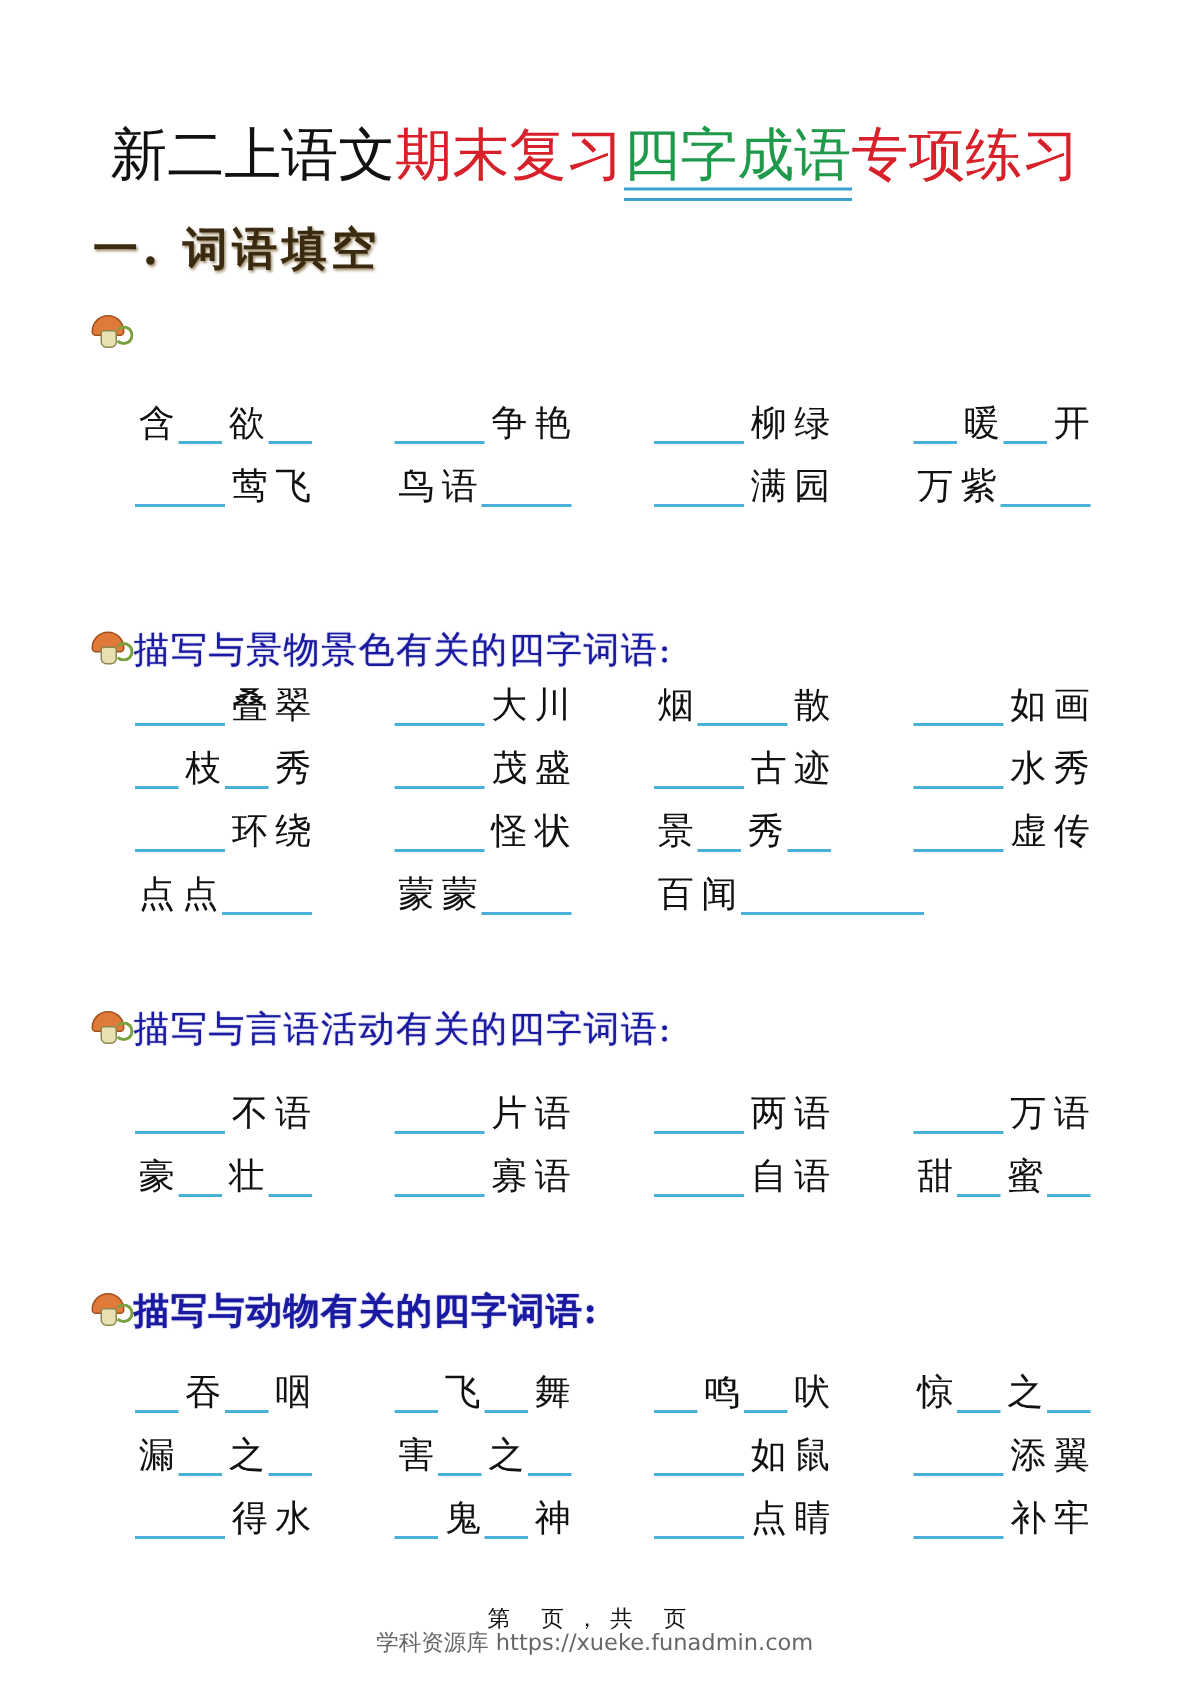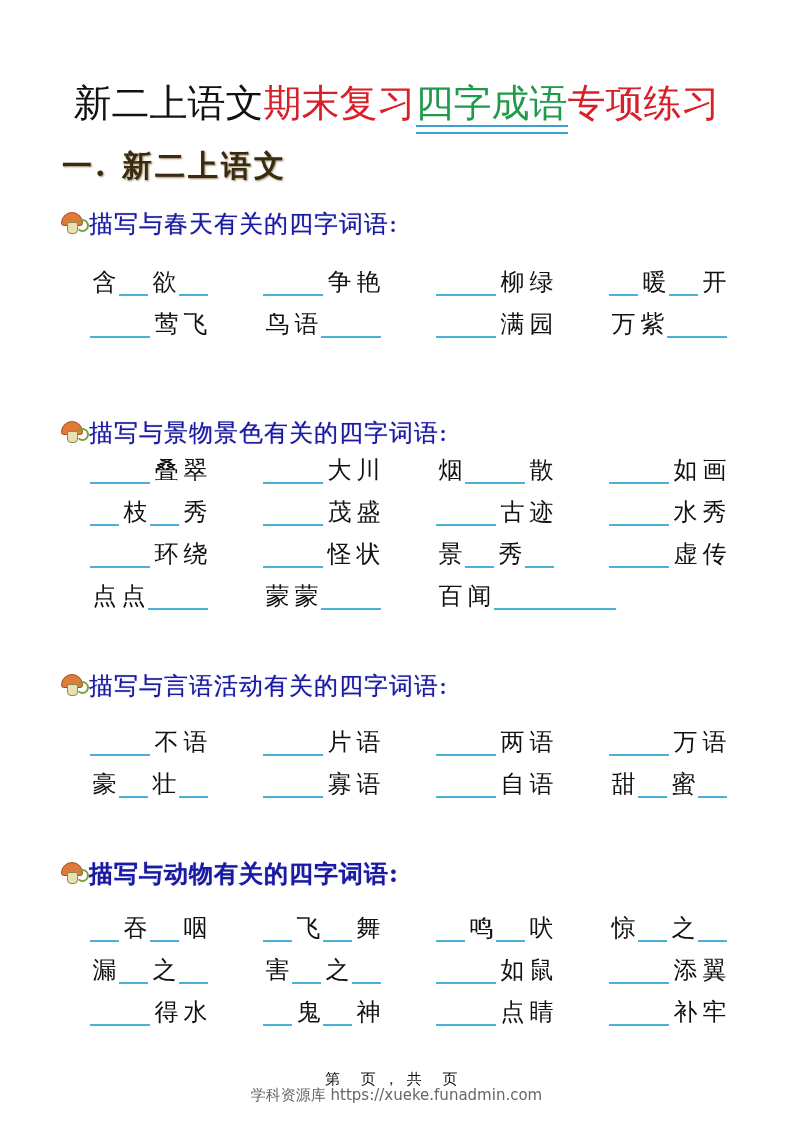--- a/index.html
+++ b/index.html
@@ -63,24 +63,24 @@
     font-size: 15px; color: #111111; letter-spacing: 8px;
   }
 </style>
 </head>
 <body>
 
 <div class="title">
   <span class="t-black">新二上语文</span><span class="t-red">期末复习</span><span class="t-green">四字成语</span><span class="t-red">专项练习</span>
 </div>
 
-<div class="section-title">一. 新二上语文</div>
+<div class="section-title">一. 词语填空</div>
 
 <div id="content">
-    <div class="cat" style="top: 208px;"><span class="icon"><span class="cap"></span><span class="stem"></span><span class="leaf"></span></span><span>描写与春天有关的四字词语:</span></div>
+    <div class="cat" style="top: 208px;"><span class="icon"><span class="cap"></span><span class="stem"></span><span class="leaf"></span></span></div>
     <div class="row" style="top: 262px;">
       <div class="item" style="left: 0px;">
         <span class="ch">含</span>
         <span class="blank s"></span>
         <span class="ch">欲</span>
         <span class="blank s"></span>
       </div>
       <div class="item" style="left: 173px;">
         <span class="blank l"></span>
         <span class="ch">争</span>

